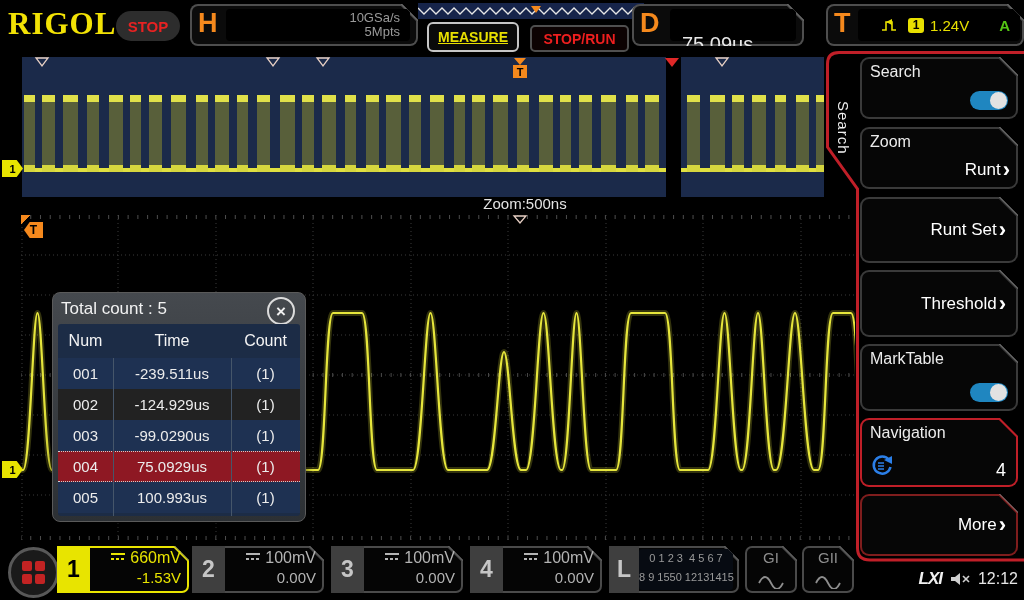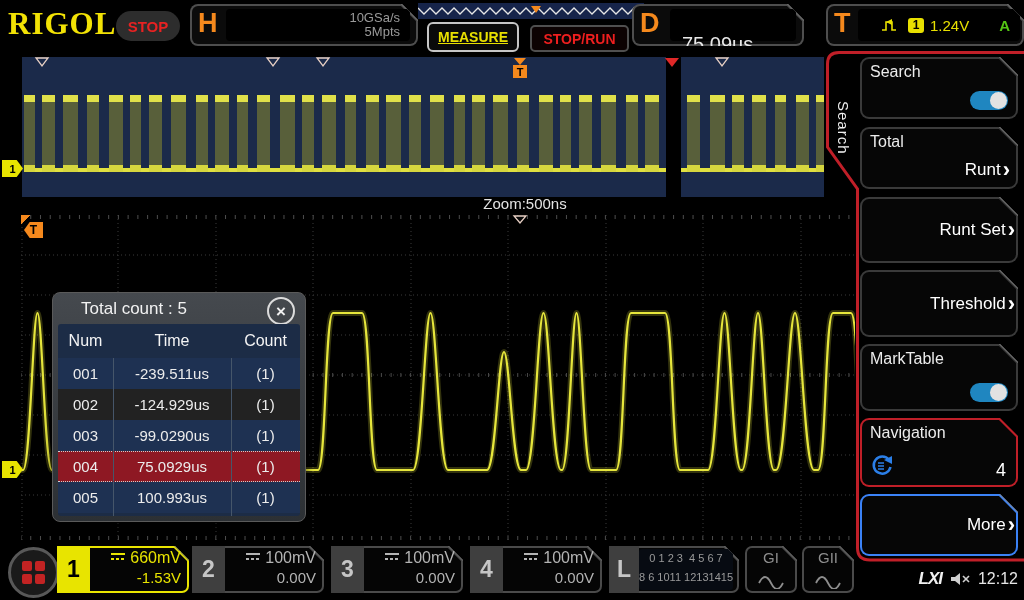--- a/index.html
+++ b/index.html
@@ -50,21 +50,21 @@
   #mv-corner{left:21px;top:215px;width:9px;height:9px;
         background:linear-gradient(135deg,#f5891d 50%,transparent 50%);}
   #mv-trig-tag{left:24px;top:222px;width:19px;height:16px;background:#f5891d;color:#000;font-weight:bold;font-size:12px;
         display:flex;align-items:center;justify-content:center;
         clip-path:polygon(0 50%,30% 0,100% 0,100% 100%,30% 100%);}
   #mv-chtag{left:2px;top:461px;}
 
   
   #etable{left:52px;top:292px;width:252px;height:228px;background:linear-gradient(#45494e,#2c3034);
         border:1px solid #5a5a5a;border-radius:8px;box-shadow:0 3px 8px rgba(0,0,0,.6);}
-  #etable-title{position:absolute;left:28px;top:6px;font-size:17px;color:#f2f2f2;}
+  #etable-title{position:absolute;left:8px;top:6px;font-size:17px;color:#f2f2f2;}
   #etable-close{position:absolute;right:10px;top:4px;width:24px;height:24px;border:2px solid #dcdcdc;border-radius:50%;
         color:#f0f0f0;font-size:17px;font-weight:bold;display:flex;align-items:center;justify-content:center;line-height:1;}
   #etable-body{position:absolute;left:5px;right:5px;top:31px;bottom:5px;background:#1c2c46;border-radius:3px;overflow:hidden;}
   .erow{display:flex;height:31px;align-items:center;font-size:15px;color:#ececec;}
   #ehead{height:34px;font-size:16px;color:#f4f4f4;}
   .c-num{width:55px;text-align:center;}
   .c-time{width:118px;text-align:center;}
   .c-count{width:69px;text-align:center;}
   .erow.odd{background:#1e3152;}
   .erow.even{background:#222222;}
@@ -76,21 +76,21 @@
         writing-mode:vertical-rl;text-align:center;letter-spacing:1px;}
   .mbtn{left:860px;width:158px;background:#3a3a3a;border-radius:9px;
         clip-path:polygon(0 0,calc(100% - 18px) 0,100% 18px,100% 100%,0 100%);}
   .mbtn .fold{position:absolute;top:0;right:0;width:0;height:0;border-top:19px solid #8a8a8a;border-left:19px solid transparent;}
   .mbtn .inner{position:absolute;inset:2px;background:#060606;border-radius:7px;
         clip-path:polygon(0 0,calc(100% - 17px) 0,100% 17px,100% 100%,0 100%);}
   .mbtn.selraw{background:#c01f28;}
   .mlabel{position:absolute;left:10px;top:6px;font-size:16px;color:#ececec;}
   .mvalue{position:absolute;right:8px;bottom:8px;font-size:17px;color:#fff;display:flex;align-items:center;}
   .mcenter{position:absolute;inset:0;display:flex;align-items:center;justify-content:flex-end;
-        padding-right:3px;font-size:17px;color:#fff;}
+        padding-right:12px;font-size:17px;color:#fff;}
   .chev{font-size:22px;font-weight:bold;margin-left:2px;line-height:1;}
   .toggle{position:absolute;right:10px;bottom:9px;width:38px;height:19px;background:#1f86c0;border-radius:10px;}
   .toggle .knob{position:absolute;right:1px;top:1px;width:17px;height:17px;background:#e2e2e2;border-radius:50%;}
   #nav-num{position:absolute;right:12px;bottom:6px;font-size:18px;color:#fff;}
   #nav-icon{position:absolute;left:8px;bottom:10px;}
 
   
   #menu-circle{left:8px;top:547px;width:45px;height:45px;background:#1a1a1a;border:3px solid #585858;border-radius:50%;
         display:flex;align-items:center;justify-content:center;}
   #menu-circle .grid{display:grid;grid-template-columns:10px 10px;grid-gap:3px;}
@@ -677,21 +677,21 @@
     <div class="fold"></div>
       <div class="inner"></div>
     <div class="mlabel">Search</div>
     <div class="toggle">
         <div class="knob"></div>
       </div>
   </div>
   <div class="abs mbtn" style="top:127px;height:62px">
     <div class="fold"></div>
       <div class="inner"></div>
-    <div class="mlabel">Total</div>
+    <div class="mlabel">Zoom</div>
     <div class="mvalue">
         <span>Runt</span>
         <span class="chev">›</span>
       </div>
   </div>
   <div class="abs mbtn" style="top:197px;height:66px">
     <div class="fold"></div>
       <div class="inner"></div>
     <div class="mcenter">
         <span>Runt Set</span>
@@ -721,21 +721,21 @@
       <path d="M21,7 A8.5,8.5 0 1 0 22.5,14" fill="none" stroke="#2b7fe8" stroke-width="2.5"></path>
       <polygon points="16,7 24,3 24,11" fill="#2b7fe8"></polygon>
       <g stroke="#2b7fe8" stroke-width="1.5">
           <line x1="10" y1="10" x2="16" y2="10"></line>
           <line x1="10" y1="13" x2="16" y2="13"></line>
           <line x1="10" y1="16" x2="16" y2="16"></line>
         </g>
     </svg>
     <div id="nav-num">4</div>
   </div>
-  <div class="abs mbtn" style="top:494px;height:62px;background:#3b82f6">
+  <div class="abs mbtn" style="top:494px;height:62px;background:#7f1d1d">
     <div class="fold"></div>
       <div class="inner"></div>
     <div class="mcenter">
         <span>More</span>
         <span class="chev">›</span>
       </div>
   </div>
 
   <div class="abs" id="menu-circle">
     <div class="grid">
@@ -780,21 +780,21 @@
     <div class="chvals">
       <div class="r1"><span class="dcicon"></span><span>100mV</span></div>
       <div class="r2">0.00V</div>
     </div>
   </div>
 
   <div class="abs chblk ch-off" style="left:609px;width:130px">
     <div class="fold"></div>
       <div class="inner"></div>
     <div class="chnum" style="width:30px">L</div>
-    <div id="l-digits"><span>0 1 2 3  4 5 6 7</span><br><span>8 6 1011 12131415</span></div>
+    <div id="l-digits"><span>0 1 2 3  4 5 6 7</span><br><span>8 9 1550 12131415</span></div>
   </div>
 
   <div class="abs chblk genblk" style="left:745px">
     <div class="fold"></div>
       <div class="inner"></div>
     <div class="glabel">GI</div>
     <svg width="28" height="14">
       <path d="M2,8 C6,0 10,0 14,8 C18,16 22,16 26,8" fill="none" stroke="#8e8e8e" stroke-width="1.8"></path>
     </svg>
   </div>

